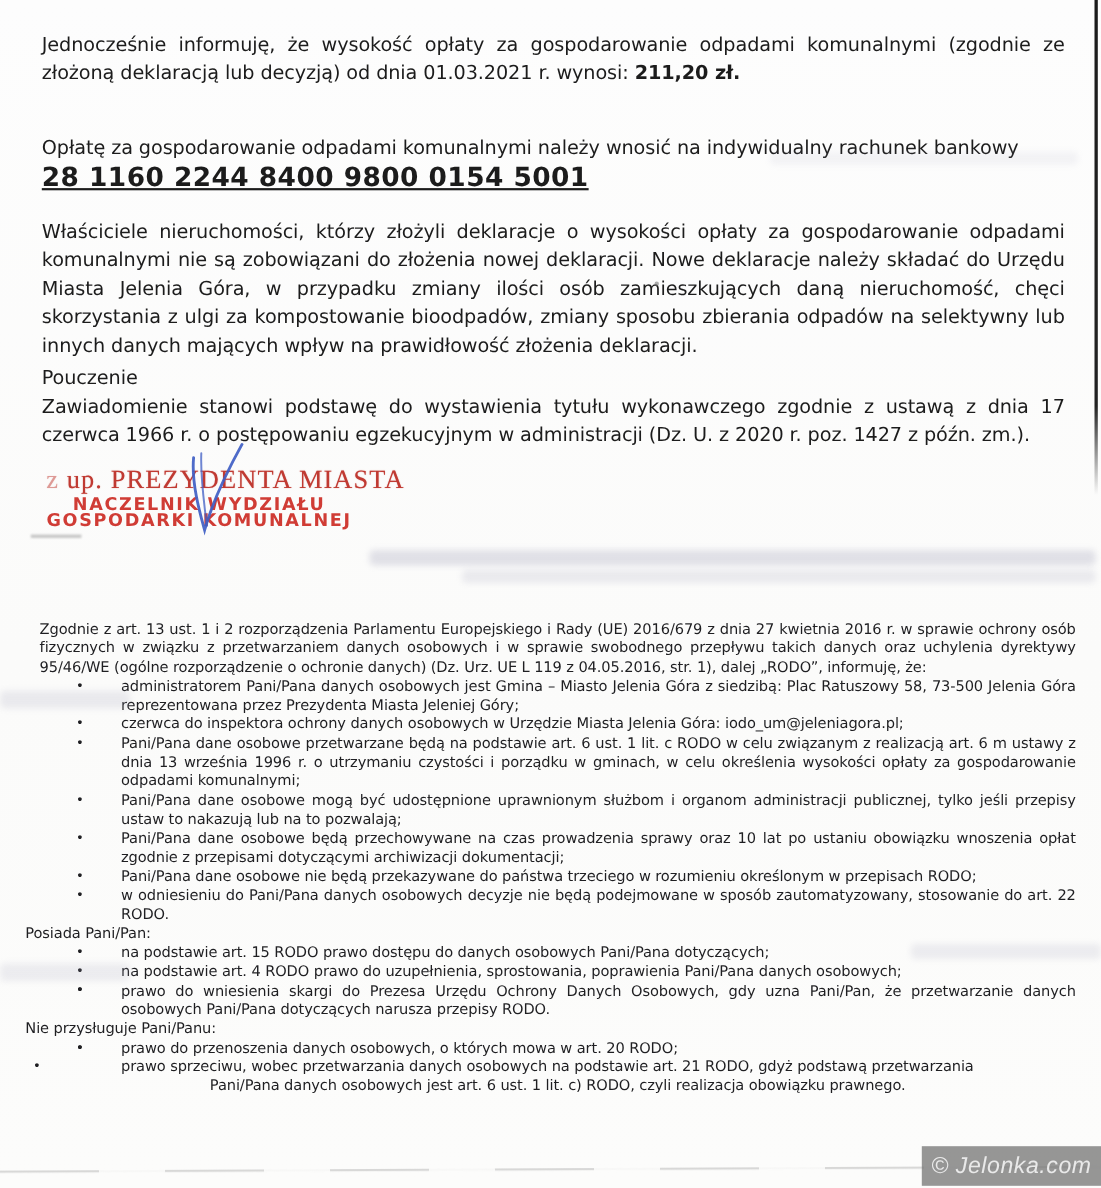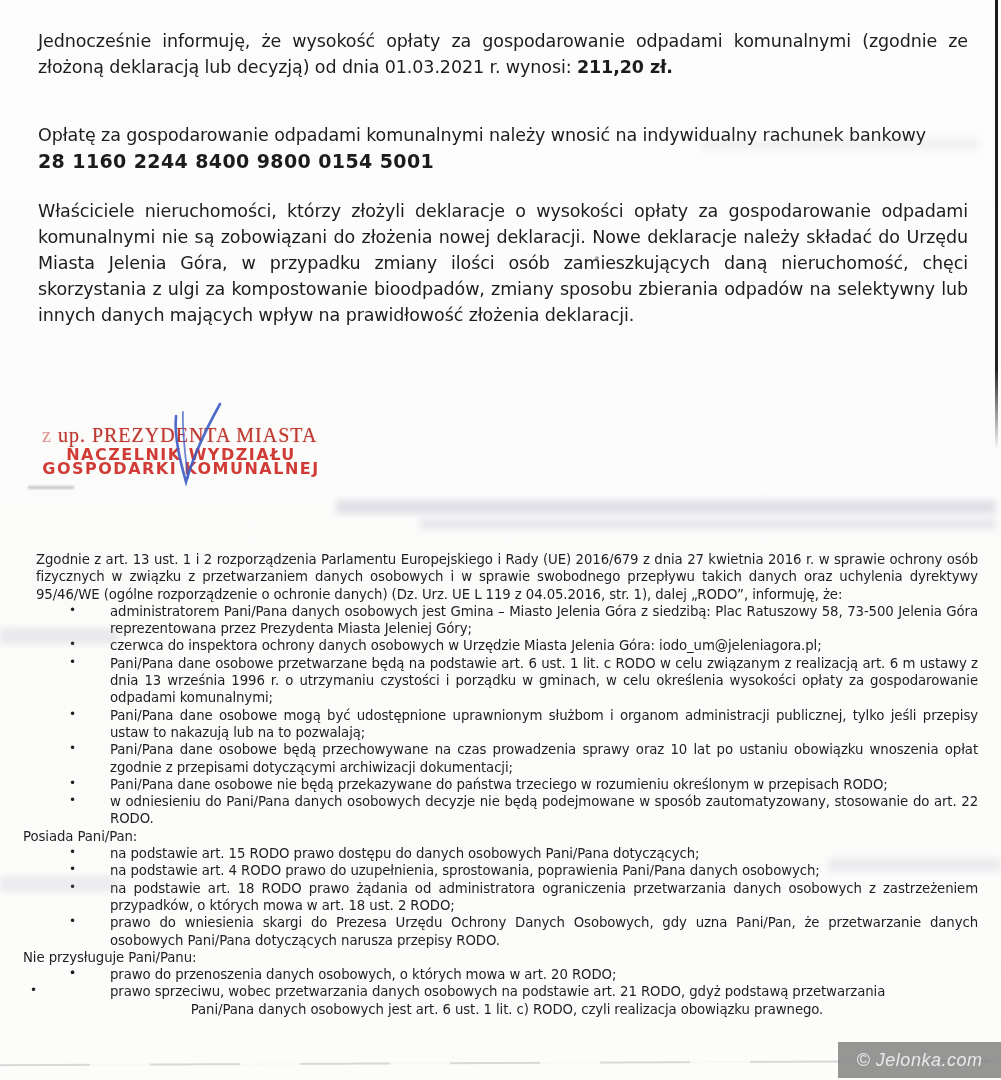--- a/index.html
+++ b/index.html
@@ -10,40 +10,40 @@
     overflow:hidden;
     font-family:"DejaVu Sans","Liberation Sans",sans-serif;
     color:#1c1c1c;
   }
   
   .blk{position:absolute;left:38px;width:930px;text-align:justify;
        font-size:17.5px;line-height:26px;letter-spacing:-0.1px;}
   .blk b{font-weight:bold;}
   .p1{top:10px;}
   .p2{top:104px;}
-  .p2 .acct{font-size:19px;font-weight:bold;letter-spacing:0.4px;display:block;text-align:left;}
+  .p2 .acct{font-size:24px;font-weight:bold;letter-spacing:0.4px;display:block;text-align:left;text-decoration:underline;}
   .p3{top:180px;}
   .p4{top:313px;}
   .p4 .head{display:block;text-align:left;}
   
   .sig{position:absolute;left:36px;top:424px;width:290px;text-align:center;}
   .stamp-line{display:block;text-align:left;padding-left:6px;
     font-family:"Liberation Serif","DejaVu Serif",serif;
-    font-size:20px;letter-spacing:1px;color:#c03a32;
+    font-size:24px;letter-spacing:1px;color:#c03a32;
     text-shadow:0 0 1px rgba(192,58,50,.55);white-space:nowrap;}
   .stamp-line::first-letter{opacity:.5;}
   .sig-name{display:block;margin-top:22px;
     font-family:"Liberation Serif","DejaVu Serif",serif;font-style:italic;
     font-size:23px;color:#cf4a40;opacity:.85;letter-spacing:1px;white-space:nowrap;}
   .sig-title{display:block;font-size:16px;font-weight:bold;letter-spacing:1.5px;
     color:#d03c35;line-height:14px;white-space:nowrap;}
   .sig-title.t1{margin-top:1px;}
   .pen{position:absolute;left:118px;top:-22px;}
   
-  .fine{position:absolute;left:36px;top:551px;width:942px;
+  .fine{position:absolute;left:36px;top:564px;width:942px;
     font-size:13.3px;line-height:17.3px;color:#1f1f22;text-align:justify;letter-spacing:-0.1px;}
   .fine .h{margin-left:-13px;text-align:left;}
   .b-row{position:relative;padding-left:74px;}
   .b-row .dot{position:absolute;left:33px;top:-1px;font-size:12px;}
   .sp-row{position:relative;text-indent:74px;}
   .sp-row .dot{position:absolute;left:-6px;top:-1px;font-size:12px;text-indent:0;}
   .last-line{text-indent:0;text-align:center;}
   
   .edge-line{position:absolute;right:3px;top:0;width:3px;height:450px;
     background:linear-gradient(180deg,#1c1c1c 0%,#222 82%,rgba(40,40,40,0) 100%);}
@@ -57,34 +57,35 @@
   .dash{position:absolute;left:28px;top:486px;width:46px;height:3px;background:#9a9a9a;
     opacity:.55;filter:blur(1px);}
   .speck{position:absolute;left:595px;top:256px;width:4px;height:4px;border-radius:50%;
     background:#777;opacity:.6;}
   .fold{position:absolute;left:0;top:1062px;width:1001px;height:2px;opacity:.5;
     background:repeating-linear-gradient(90deg,#b5b5b5 0 90px,rgba(200,200,200,.15) 90px 150px);
     transform:rotate(-0.25deg);filter:blur(.5px);}
   
   .wm{position:absolute;right:0;top:1042px;width:163px;height:36px;
     background:rgba(120,120,120,.78);display:flex;align-items:center;justify-content:center;}
-  .wm span{font-style:italic;font-size:18px;color:#e9e9e9;letter-spacing:.5px;
+  .wm span{font-style:italic;font-size:21px;color:#e9e9e9;letter-spacing:.5px;
     font-family:"Liberation Sans","DejaVu Sans",sans-serif;}
 </style>
 </head>
 <body>
 
 <div class="page">
 
   <p class="blk p1"><span>Jednocześnie informuję, że wysokość opłaty za gospodarowanie odpadami komunalnymi (zgodnie ze złożoną deklaracją lub decyzją) od dnia 01.03.2021 r. wynosi: </span><b>211,20 zł.</b></p>
 
   <p class="blk p2"><span>Opłatę za gospodarowanie odpadami komunalnymi należy wnosić na indywidualny rachunek bankowy</span><b class="acct">28 1160 2244 8400 9800 0154 5001</b></p>
 
   <p class="blk p3">Właściciele nieruchomości, którzy złożyli deklaracje o wysokości opłaty za gospodarowanie odpadami komunalnymi nie są zobowiązani do złożenia nowej deklaracji. Nowe deklaracje należy składać do Urzędu Miasta Jelenia Góra, w przypadku zmiany ilości osób zamieszkujących daną nieruchomość, chęci skorzystania z ulgi za kompostowanie bioodpadów, zmiany sposobu zbierania odpadów na selektywny lub innych danych mających wpływ na prawidłowość złożenia deklaracji.</p>
 
+  <p class="blk p4"><span class="head">Pouczenie</span><span>Zawiadomienie stanowi podstawę do wystawienia tytułu wykonawczego zgodnie z ustawą z dnia 17 czerwca 1966 r. o postępowaniu egzekucyjnym w administracji (Dz. U. z 2020 r. poz. 1427 z późn. zm.).</span></p>
 
   <div class="sig">
     <span class="stamp-line">z up. PREZYDENTA MIASTA</span>
     <span class="sig-title t1">NACZELNIK WYDZIAŁU</span>
     <span class="sig-title">GOSPODARKI KOMUNALNEJ</span>
     <svg class="pen" width="84" height="92" viewBox="0 0 84 92">
       <path d="M22 14 C 20 36, 27 62, 32 80 C 41 48, 56 20, 66 2" fill="none" stroke="#3f5ec4" stroke-width="2.6" stroke-linecap="round" opacity="0.92"></path>
       <path d="M29 10 C 28 32, 32 58, 34 76" fill="none" stroke="#3f5ec4" stroke-width="1.8" stroke-linecap="round" opacity="0.75"></path>
     </svg>
   </div>
@@ -110,21 +111,21 @@
       </div>
 
     <div class="h">Posiada Pani/Pan:</div>
 
     <div>
 
         <div class="b-row"><span class="dot">•</span><span>na podstawie art. 15 RODO prawo dostępu do danych osobowych Pani/Pana dotyczących;</span></div>
 
         <div class="b-row"><span class="dot">•</span><span>na podstawie art. 4 RODO prawo do uzupełnienia, sprostowania, poprawienia Pani/Pana danych osobowych;</span></div>
 
-        <div class="b-row"><span class="dot">•</span><span>na podstawie art. 18 RODO prawo żądania od administratora ograniczenia przetwarzania danych osobowych z zastrzeżeniem przypadków, o których mowa w art. 18 ust. 2 RODO;</span></div>
+        <div class="b-row"><span class="dot">•</span></div>
 
         <div class="b-row"><span class="dot">•</span><span>prawo do wniesienia skargi do Prezesa Urzędu Ochrony Danych Osobowych, gdy uzna Pani/Pan, że przetwarzanie danych osobowych Pani/Pana dotyczących narusza przepisy RODO.</span></div>
       </div>
 
     <div class="h">Nie przysługuje Pani/Panu:</div>
 
     <div>
 
         <div class="b-row"><span class="dot">•</span></div>
 

